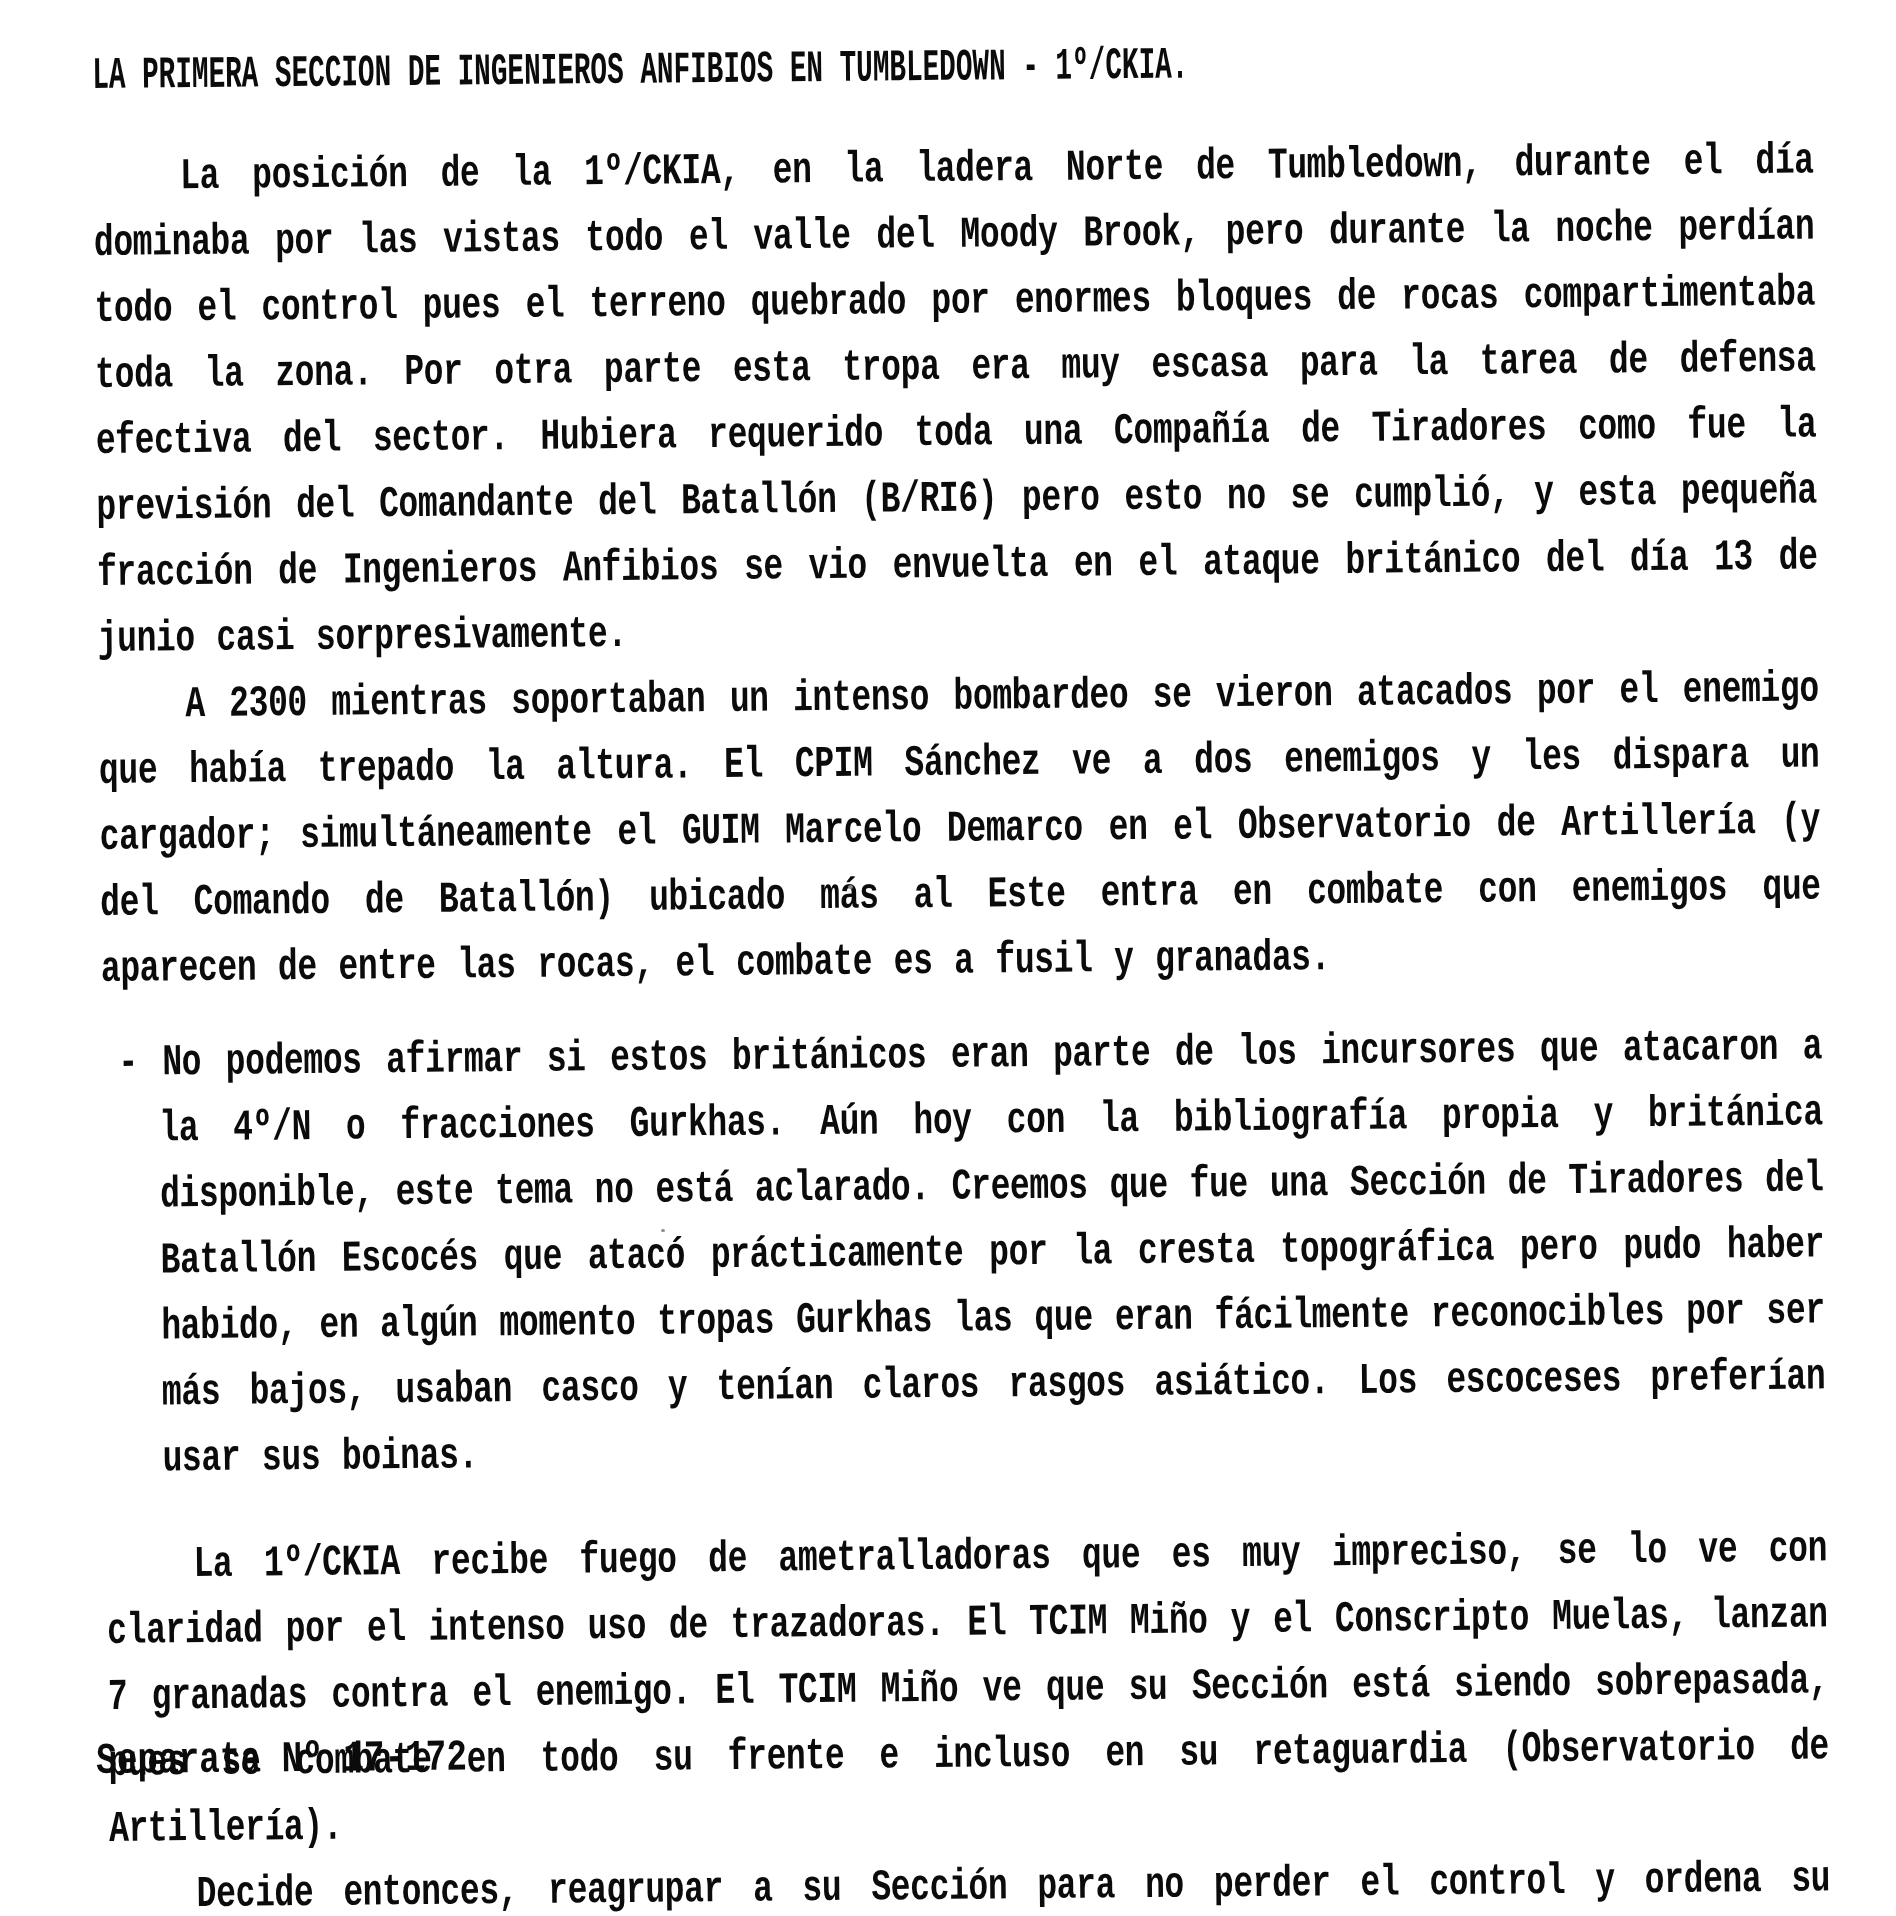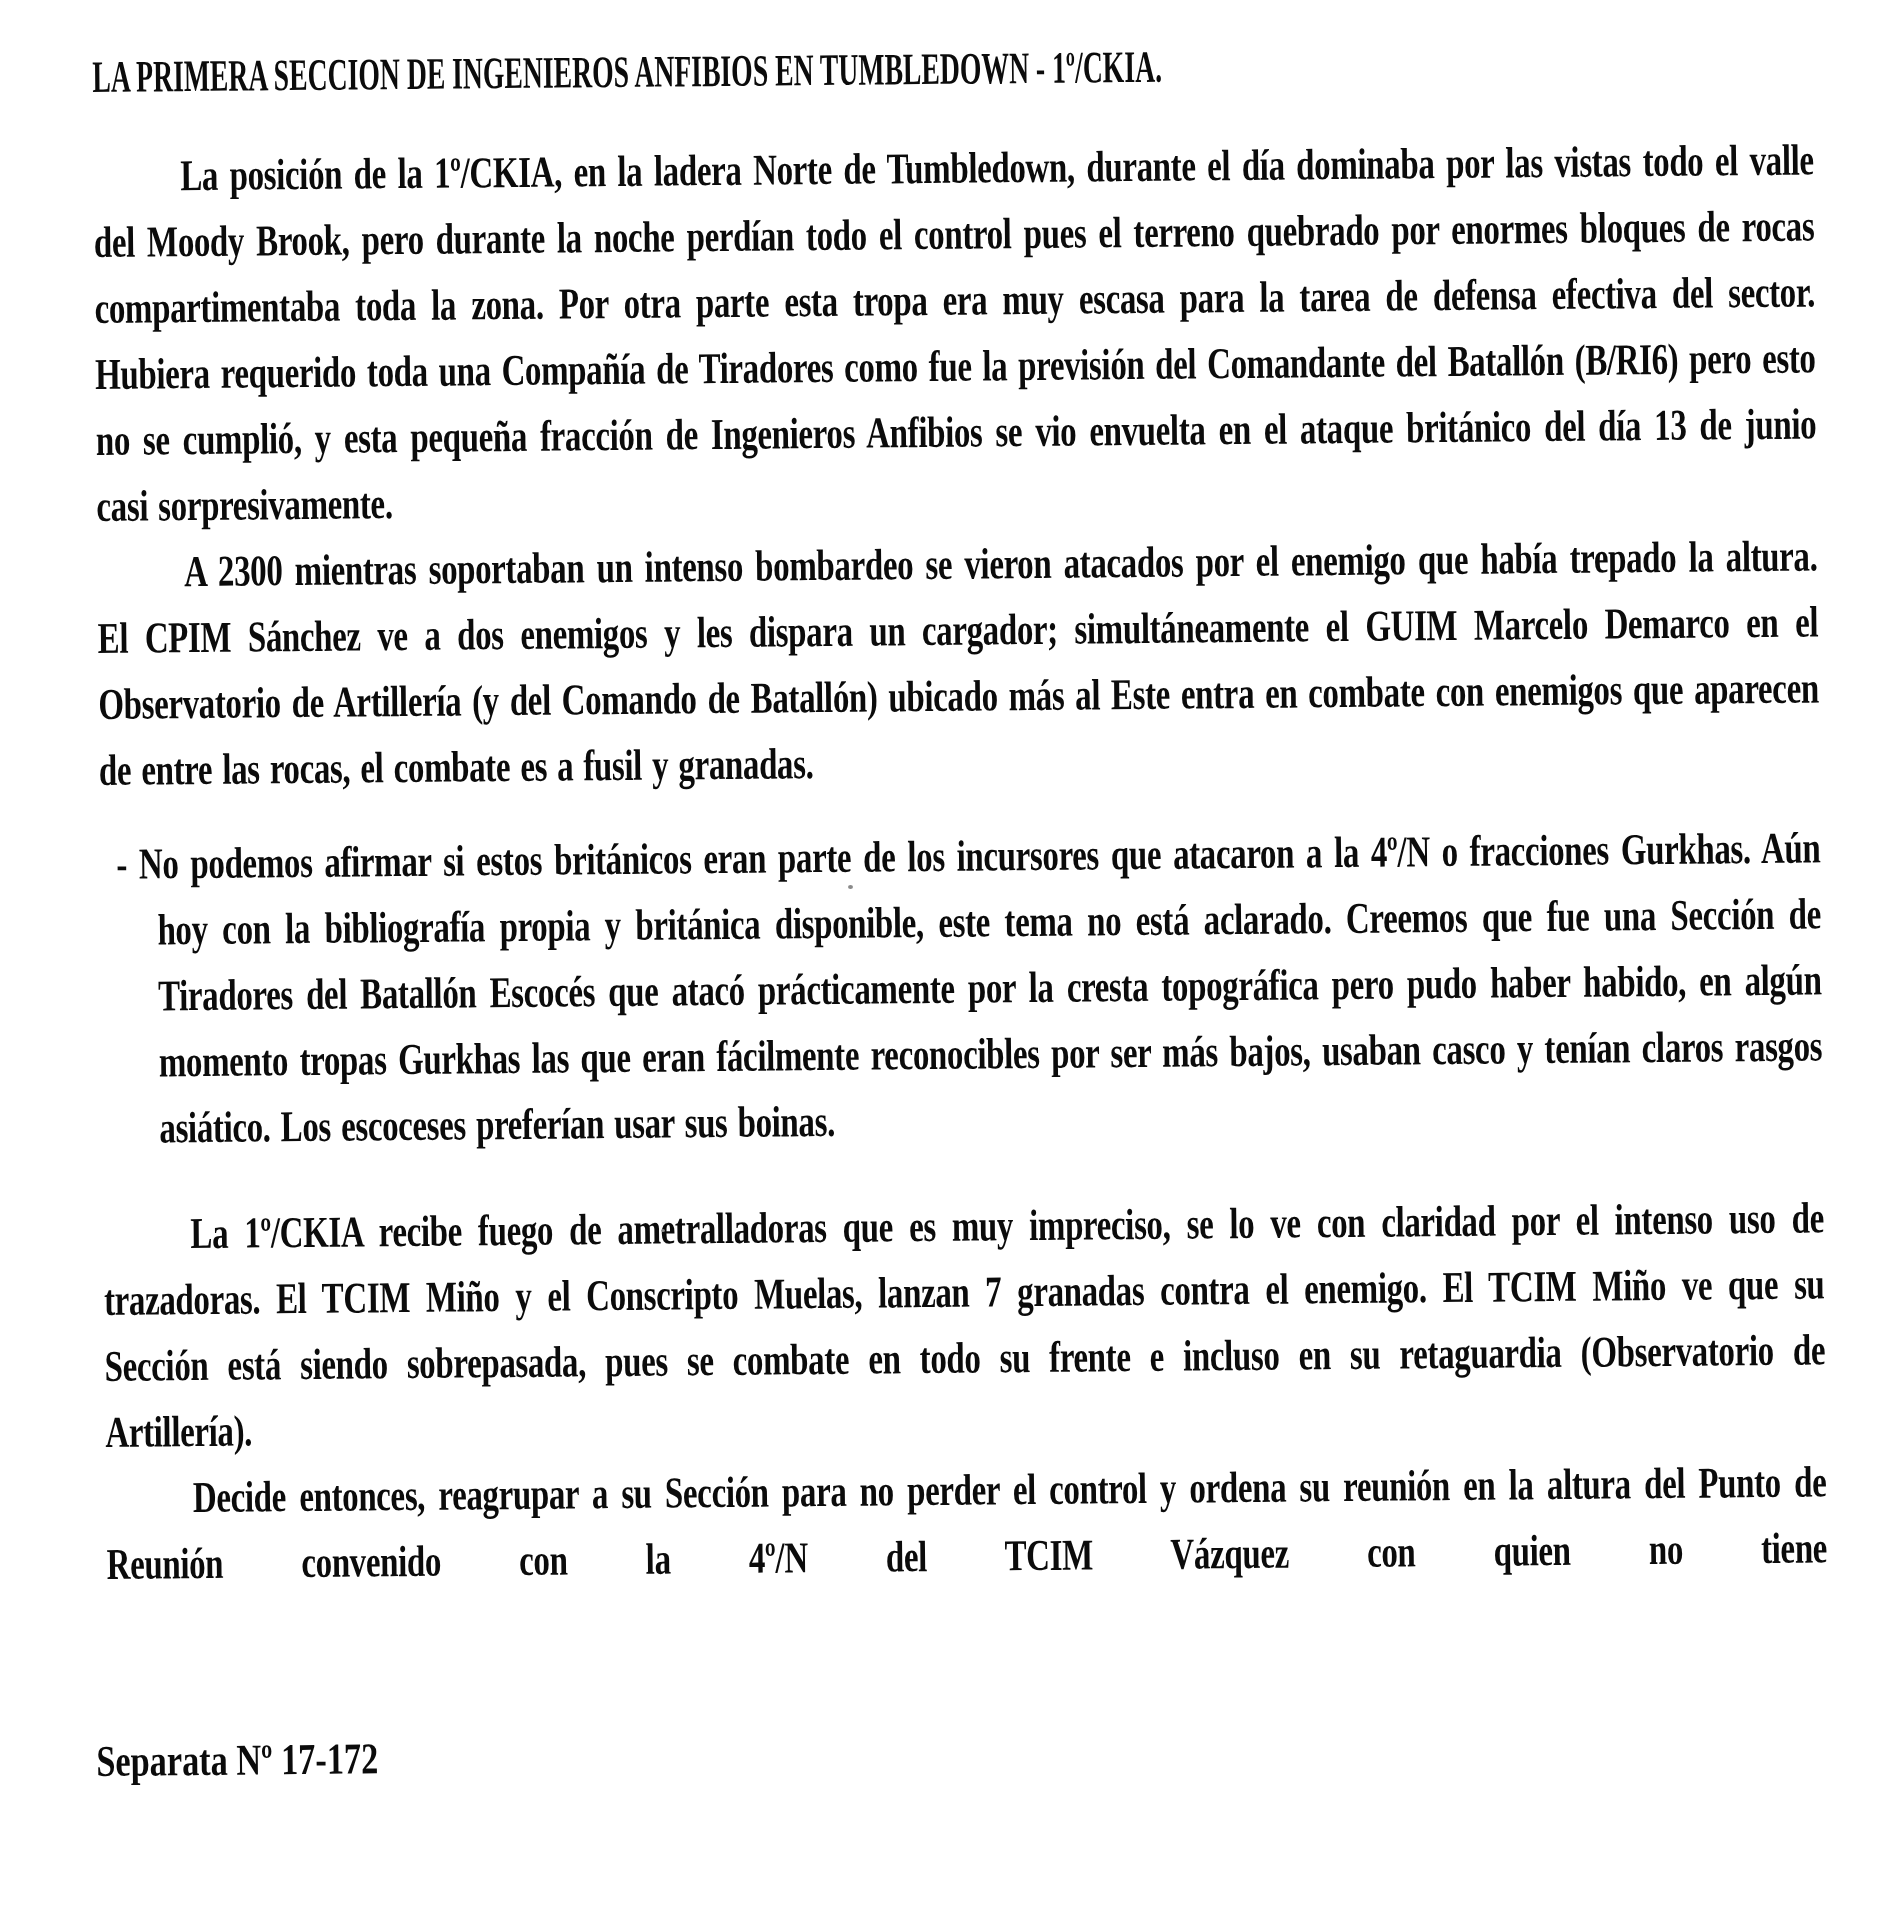--- a/index.html
+++ b/index.html
@@ -2,21 +2,21 @@
 <html><head>
 <meta charset="utf-8">
 <style>
   html,body{margin:0;padding:0;background:#e8e8e8;}
   .page{
     position:relative;
     width:1896px;
     height:1916px;
     background:#ffffff;
     overflow:hidden;
-    font-family:Liberation Serif, serif;
+    font-family:Liberation Mono, monospace;
     color:#0b0b0b;
   }
   
   .flow{
     position:absolute;
     left:92px;
     top:46px;
     width:2294px;
     transform:rotate(-0.55deg) scaleX(0.75);
     transform-origin:0 0;

